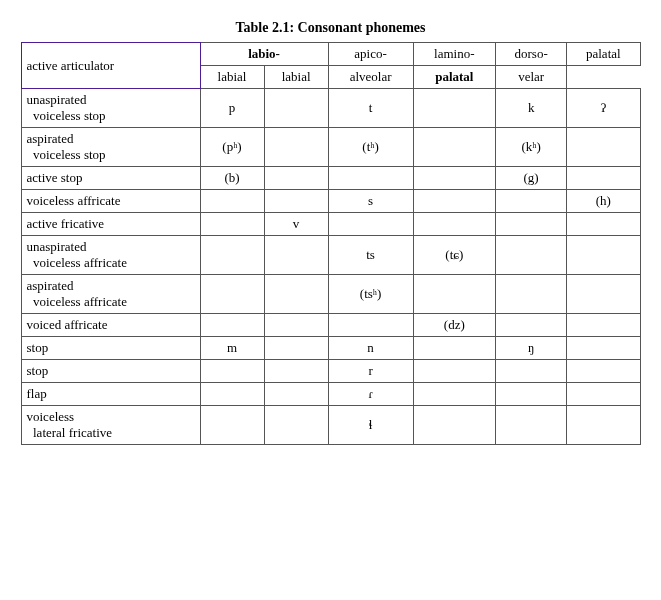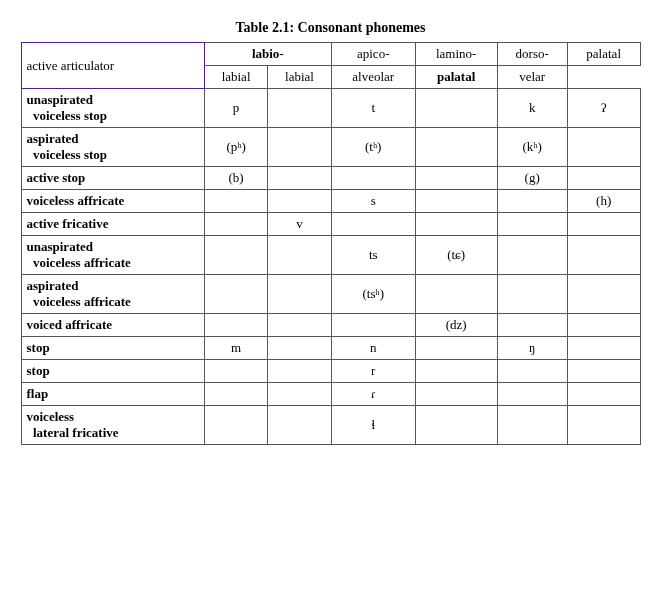--- a/index.html
+++ b/index.html
@@ -29,21 +29,21 @@
       font-size: 13px;
     }
     td, th {
       border: 1px solid #555;
       padding: 3px 5px;
       text-align: center;
       vertical-align: middle;
     }
     td.row-header {
       text-align: left;
-      font-weight: bold;
+      font-weight: normal;
     }
     .header-top-left {
       border: 1px solid #4c1d95;
     }
   </style>
 </head>
 <body>
 
 <div class="container">
   <div class="table-title">Table 2.1: Consonant phonemes</div>

